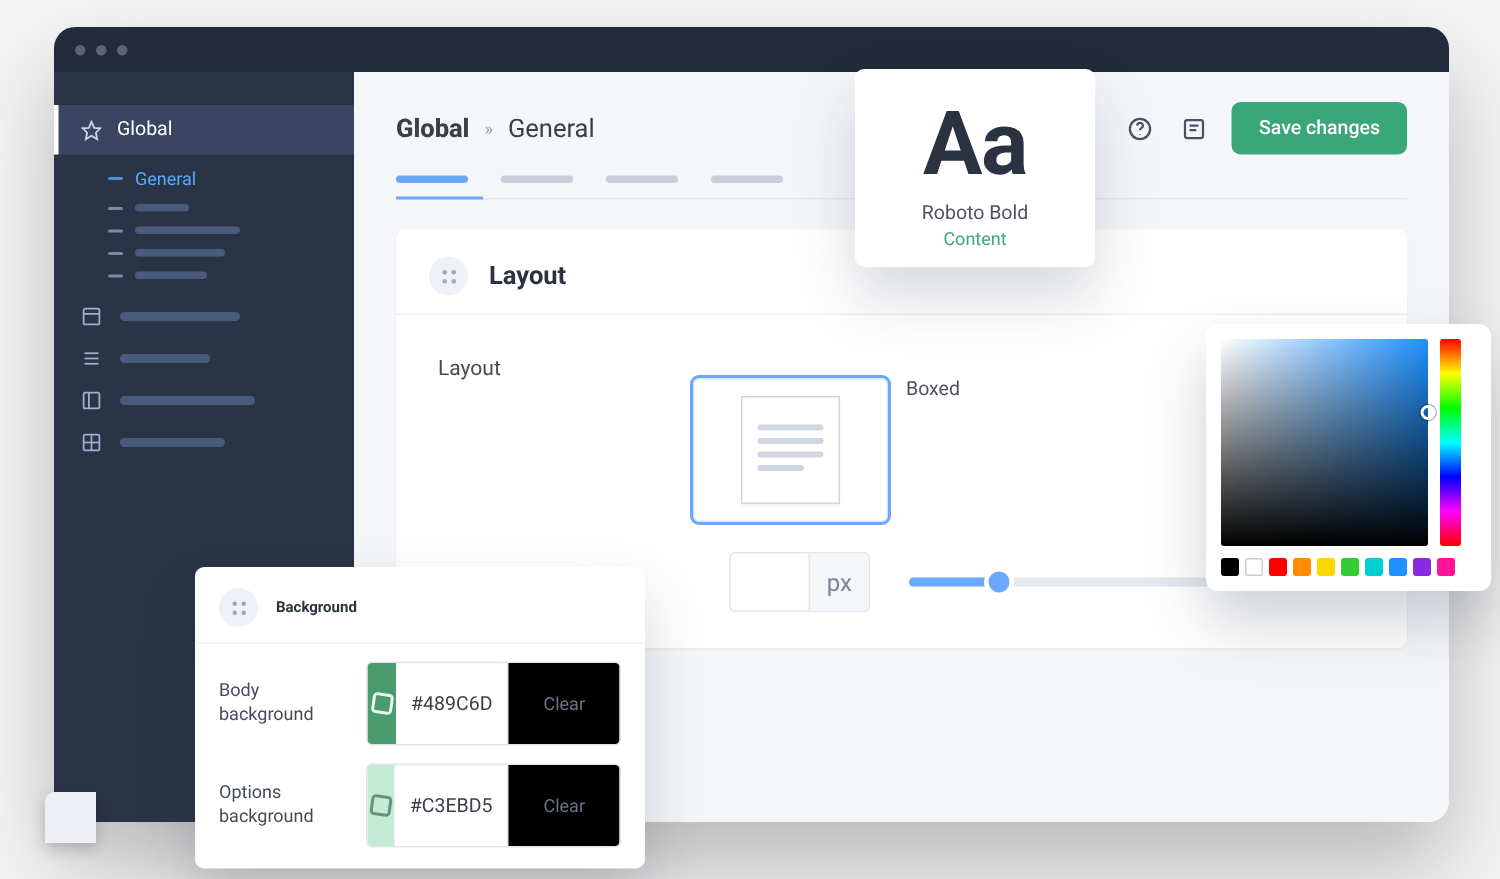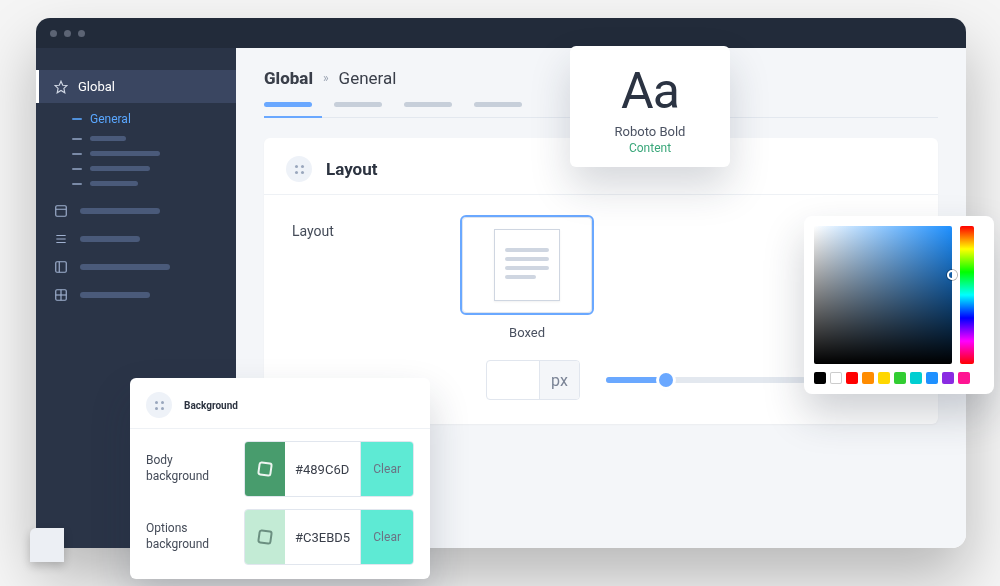--- a/index.html
+++ b/index.html
@@ -53,21 +53,21 @@
 
   .panel { background:#fff; border-radius:6px; margin-top:20px; box-shadow:0 1px 2px rgba(0,0,0,.04); padding: 0 0 24px 0;}
   .panel-head { display:flex; align-items:center; gap:14px; padding:18px 22px 12px; border-bottom:1px solid #eef1f5;}
   .grip { width:26px; height:26px; border-radius:50%; background:#eef2f8; display:flex; align-items:center; justify-content:center; }
   .grip-dots { display:grid; grid-template-columns:repeat(2,3px); gap:3px; }
   .grip-dots span{ width:3px;height:3px;border-radius:50%; background:#9aa7bd; }
   .panel-title { font-size:17px; font-weight:700; color:#2c3340; }
   .panel-body { display:flex; gap:50px; padding:22px 28px 0; align-items:flex-start; }
   .field-label { font-size:14px; color:#444b58; width:120px; padding-top:6px; }
   .layout-options { display:flex; gap:30px; }
-  .layout-opt { display:flex; flex-direction:column; align-items:center; gap:12px; }
+  .layout-opt { display:flex; flex-direction:row; gap:12px;margin-top:20px; }
   .thumb { width:130px; height:96px; border-radius:4px; background:#dfe5ee; display:flex; align-items:center; justify-content:center; position:relative; }
   .thumb.selected { outline:2px solid #6aa8ff; outline-offset:0; background:#fff; border:1px solid #dfe5ee;}
   .thumb .page { width:66px; height:72px; background:#fff; border:1px solid #cfd6e1; box-shadow:0 1px 2px rgba(0,0,0,.06); padding:18px 10px 8px; display:flex; flex-direction:column; gap:5px;}
   .thumb .line { height:4px; background:#cfd6e1; border-radius:2px; }
   .thumb.full .lines { width:92px; display:flex; flex-direction:column; gap:6px; }
   .thumb.full .lines .line{ background:#aab4c4; }
   .opt-label { font-size:13px; color:#4a5160; }
 
   .row2 { display:flex; align-items:center; gap:26px; padding:10px 28px 0; margin-top:10px;}
   .input-grp { display:flex; border:1px solid #e1e6ee; border-radius:4px; overflow:hidden; height:40px; width:94px;}
@@ -75,21 +75,21 @@
   .input-grp .unit { width:40px; background:#f4f6f9; border-left:1px solid #e1e6ee; display:flex; align-items:center; justify-content:center; font-size:16px; color:#7b8496;}
   .slider { position:relative; width:200px; height:6px; background:#e3e8ef; border-radius:4px; }
   .slider .fill { position:absolute; left:0; top:0; height:100%; width:30%; background:#6aa8ff; border-radius:4px; }
   .slider .knob { position:absolute; top:50%; left:30%; width:14px; height:14px; border-radius:50%; background:#6aa8ff; transform:translate(-50%,-50%); box-shadow:0 0 0 3px #fff,0 1px 3px rgba(0,0,0,.2);}
   .toggles { display:flex; gap:6px; align-items:center; }
   .tg-a{ width:22px;height:8px;border-radius:5px;background:#c7cfda;}
   .tg-b{ width:14px;height:8px;border-radius:5px;background:#c7cfda;}
 
   
   .font-card { position:absolute; top:46px; left:570px; width:160px; background:#fff; border-radius:6px; box-shadow:0 20px 40px rgba(30,40,60,.18); padding:16px 14px 12px; text-align:center; }
-  .font-sample { font-size:50px; font-weight:400; color:#2b3342; letter-spacing:-1px; }
+  .font-sample { font-size:59px; font-weight:700; color:#2b3342; letter-spacing:-1px; }
   .font-name { font-size:13px; color:#4b5262; margin-top:4px;}
   .font-link { font-size:12px; color:#3aa77a; margin-top:2px; display:block; text-decoration:none;}
 
   
   .picker { position:absolute; top:216px; right:6px; width:190px; background:#fff; border-radius:8px; box-shadow:0 20px 40px rgba(30,40,60,.22); padding:10px; }
   .picker-row { display:flex; gap:8px; }
   .sat { width:138px; height:138px; border-radius:2px; background:
     linear-gradient(to top, #000, rgba(0,0,0,0)),
     linear-gradient(to right, #fff, #1e90ff);
     position:relative;
@@ -102,21 +102,21 @@
 
   
   .bg-card { position:absolute; left:130px; top:378px; width:300px; background:#fff; border-radius:6px; box-shadow:0 20px 40px rgba(30,40,60,.2); padding:0 0 14px; }
   .bg-head { display:flex; align-items:center; gap:12px; padding:14px 16px 10px; border-bottom:1px solid #eef1f5;}
   .bg-row { display:flex; align-items:center; gap:12px; padding:12px 16px 0; }
   .bg-label { width:86px; font-size:12px; color:#444b58; line-height:1.3;}
   .color-input { display:flex; align-items:center; border:1px solid #e1e6ee; border-radius:4px; height:56px; overflow:hidden; flex:1;}
   .color-chip { width:40px; height:100%; display:flex; align-items:center; justify-content:center;}
   .chip-ico { width:14px;height:14px;border:2px solid rgba(255,255,255,.9);border-radius:3px; transform:rotate(8deg);}
   .color-hex { flex:1; padding:0 10px; font-size:13px; color:#3a3f4a;}
-  .clear-btn { padding:0 12px; height:100%; border-left:1px solid #e1e6ee; background:#5eead4; font-size:12px; color:#6b7384; display:flex; align-items:center; cursor:pointer;}
+  .clear-btn { padding:0 23px; height:100%; border-left:1px solid #e1e6ee; background:#000000; font-size:12px; color:#6b7384; display:flex; align-items:center; cursor:pointer;}
 
   .corner-flap { position:absolute; left:30px; bottom:24px; width:34px; height:34px; background:#eceff4; border-radius:6px 0 0 0; box-shadow:0 4px 10px rgba(0,0,0,.2);}
 </style>
 </head>
 <body>
 
 <div class="window">
   <div class="titlebar">
     <div class="dot"></div>
     <div class="dot"></div>
@@ -186,20 +186,37 @@
         </div>
       </nav>
     </aside>
 
     <main class="main">
       <div class="header">
         <div class="crumbs">
           <strong>Global</strong>
           <span class="chev">»</span>
           <span>General</span>
+        </div>
+        <div class="header-right">
+          <div class="icon-btn">
+            <svg width="18" height="18" viewBox="0 0 24 24" class="icon-stroke">
+                <circle cx="12" cy="12" r="9"></circle>
+                <path d="M9.5 9a2.5 2.5 0 1 1 3.5 2.3c-.8.4-1 1-1 1.7"></path>
+                <circle cx="12" cy="17" r=".6" fill="#4a5363" stroke="none"></circle>
+              </svg>
+          </div>
+          <div class="icon-btn">
+            <svg width="18" height="18" viewBox="0 0 24 24" class="icon-stroke">
+                <rect x="4" y="4" width="16" height="16" rx="2"></rect>
+                <line x1="8" y1="9" x2="16" y2="9"></line>
+                <line x1="8" y1="13" x2="14" y2="13"></line>
+              </svg>
+          </div>
+          <button class="save-btn">Save changes</button>
         </div>
       </div>
       <div class="tabs">
         <div class="tab-ph active"></div>
         <div class="tab-ph"></div>
         <div class="tab-ph"></div>
         <div class="tab-ph"></div>
       </div>
       <div class="tabs-underline"></div>
 

